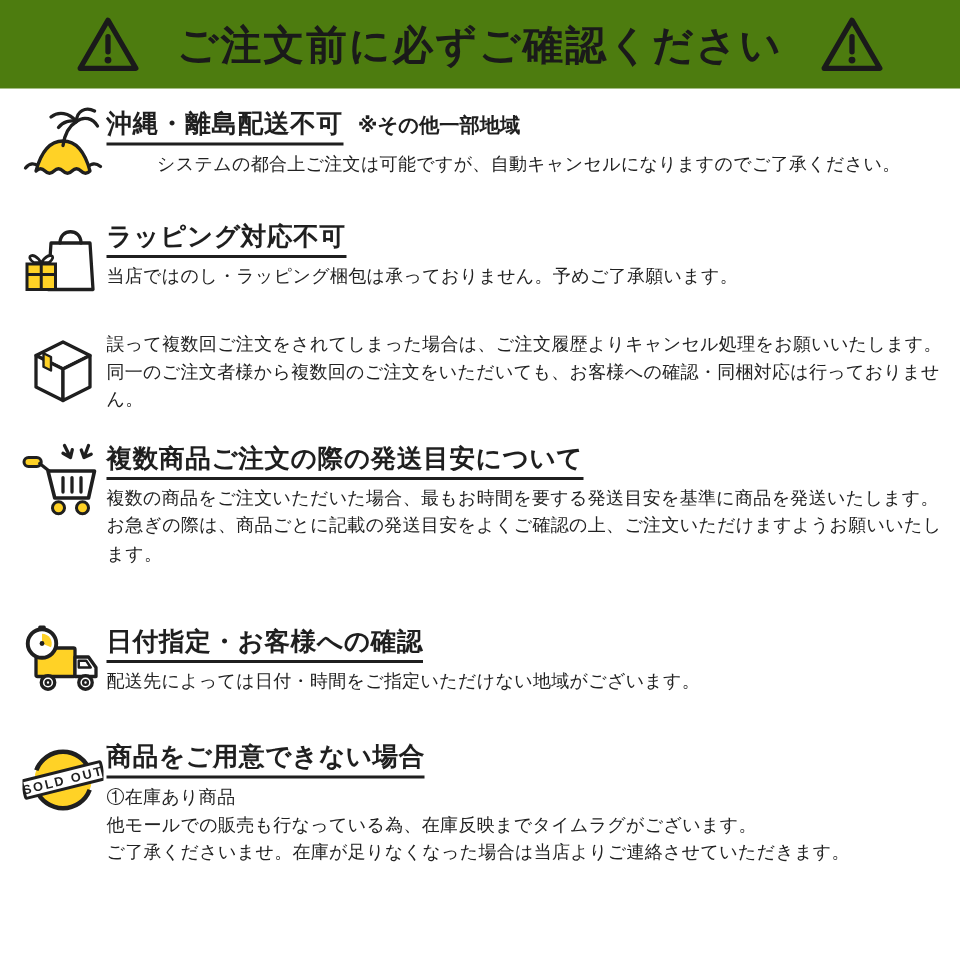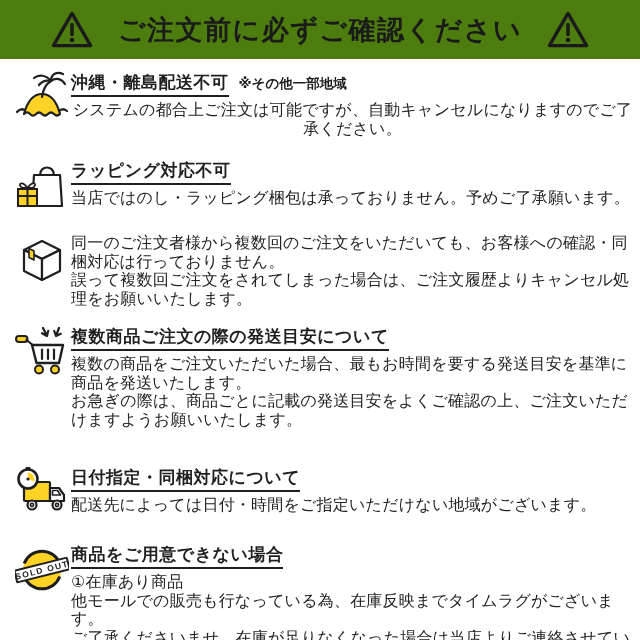--- a/index.html
+++ b/index.html
@@ -22,21 +22,21 @@
     width:58px;flex:0 0 58px;display:flex;justify-content:center;
     align-items:flex-start;padding-top:1px;
   }
   .content{flex:1;min-width:0;padding-top:1px;}
   .title-row{display:flex;align-items:baseline;gap:10px;margin:0 0 4px 0;}
   .sec-title{
     display:inline-block;margin:0;font-size:17px;font-weight:800;
     letter-spacing:0.5px;border-bottom:2px solid #1f1f1f;padding-bottom:1px;
   }
   .sec-note{font-size:13.5px;font-weight:700;}
-  .line{margin:0;font-size:16px;line-height:18.5px;letter-spacing:0.2px;color:#222;}
+  .line{margin:0;font-size:12px;line-height:18.5px;letter-spacing:0.2px;color:#222;font-family:Liberation Mono, monospace;}
   .mb-s1{margin-bottom:20px;text-align:center;}
   .mb-s2{margin-bottom:20px;}
   .mb-s3{margin-bottom:16px;}
   .mb-s4{margin-bottom:36px;}
   .mb-s5{margin-bottom:22px;}
   svg .stroke{stroke:#1f1f1f;fill:none;stroke-width:2.2;stroke-linecap:round;stroke-linejoin:round;}
 </style>
 </head>
 <body>
 
@@ -105,22 +105,22 @@
   <section class="section mb-s3">
     <div class="icon-box">
       <svg width="54" height="54" viewBox="0 0 54 54">
         <polygon points="27,7 45,16 27,25 9,16" fill="#ffffff" stroke="#1f1f1f" stroke-width="2.2" stroke-linejoin="round"></polygon>
         <polygon points="9,16 27,25 27,46 9,37" fill="#ffffff" stroke="#1f1f1f" stroke-width="2.2" stroke-linejoin="round"></polygon>
         <polygon points="45,16 27,25 27,46 45,37" fill="#ffffff" stroke="#1f1f1f" stroke-width="2.2" stroke-linejoin="round"></polygon>
         <polygon points="14,14.5 19,17 19,26 14,23.5" fill="#FFD226" stroke="#1f1f1f" stroke-width="1.6" stroke-linejoin="round"></polygon>
       </svg>
     </div>
     <div class="content">
+      <p class="line">誤って複数回ご注文をされてしまった場合は、ご注文履歴よりキャンセル処理をお願いいたします。</p>
       <p class="line">同一のご注文者様から複数回のご注文をいただいても、お客様への確認・同梱対応は行っておりません。</p>
-      <p class="line">誤って複数回ご注文をされてしまった場合は、ご注文履歴よりキャンセル処理をお願いいたします。</p>
     </div>
   </section>
 
   <section class="section mb-s4">
     <div class="icon-box">
       <svg width="56" height="54" viewBox="0 0 56 54">
         <path class="stroke" d="M29 3 l4 8 m-5 -2.8 l5 2.8 l1.2 -5.2"></path>
         <path class="stroke" d="M45 3 l-3 8 m-1.8 -5 l1.8 5 l4.8 -2.2"></path>
         <rect x="2" y="11" width="11.5" height="6" rx="3" fill="#FFD226" stroke="#1f1f1f" stroke-width="2"></rect>
         <path class="stroke" d="M12.5 15 L20 21"></path>
@@ -152,21 +152,21 @@
         <circle cx="43" cy="39" r="4.5" fill="#ffffff" stroke="#1f1f1f" stroke-width="2.2"></circle>
         <circle cx="43" cy="39" r="1.6" fill="none" stroke="#1f1f1f" stroke-width="1.6"></circle>
         <rect x="11.5" y="1" width="5" height="3.5" rx="1" fill="#1f1f1f"></rect>
         <circle cx="14" cy="13" r="9.5" fill="#ffffff" stroke="#1f1f1f" stroke-width="2.6"></circle>
         <path d="M14 13 L14 6.5 A6.5 6.5 0 0 1 20 15.5 Z" fill="#FFD226"></path>
         <circle cx="14" cy="13" r="1.6" fill="#1f1f1f"></circle>
       </svg>
     </div>
     <div class="content">
       <div class="title-row">
-        <h2 class="sec-title">日付指定・同梱対応について</h2>
+        <h2 class="sec-title">日付指定・お客様への確認</h2>
       </div>
       <p class="line">配送先によっては日付・時間をご指定いただけない地域がございます。</p>
     </div>
   </section>
 
   <section class="section">
     <div class="icon-box">
       <svg width="54" height="54" viewBox="0 0 54 54">
         <circle cx="27" cy="27" r="19" fill="#FFD226"></circle>
         <path d="M9.2 20.5 A19 19 0 0 1 44.8 20.5" fill="none" stroke="#1f1f1f" stroke-width="3"></path>

